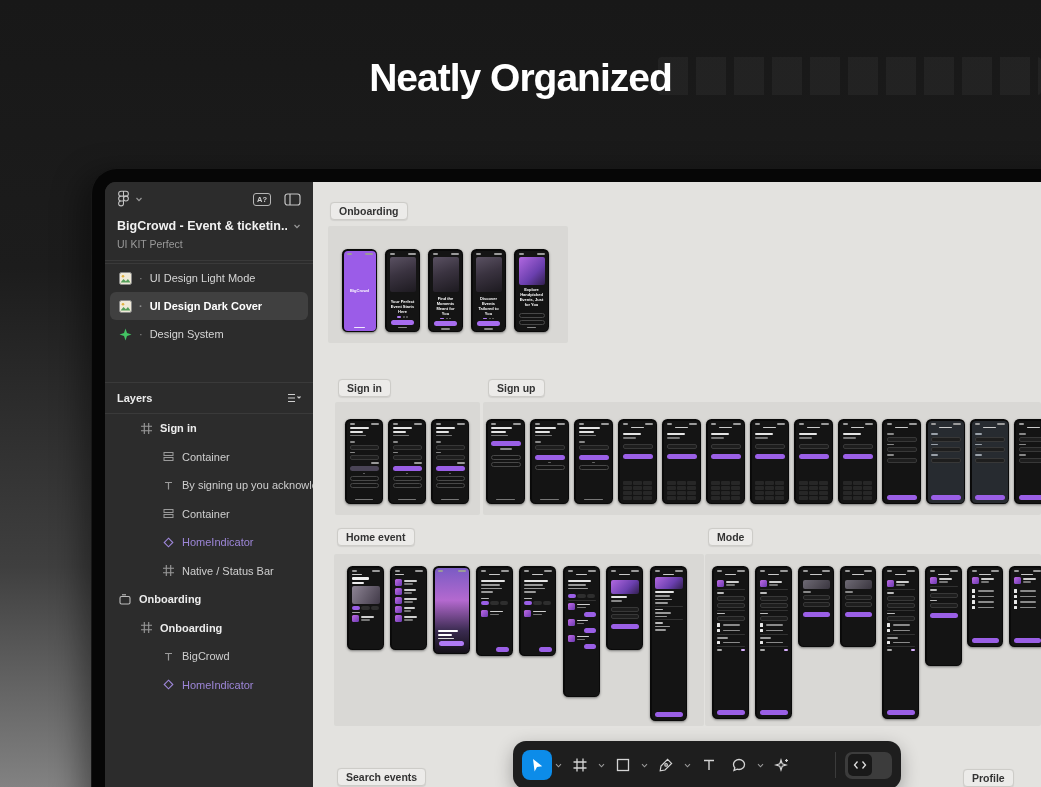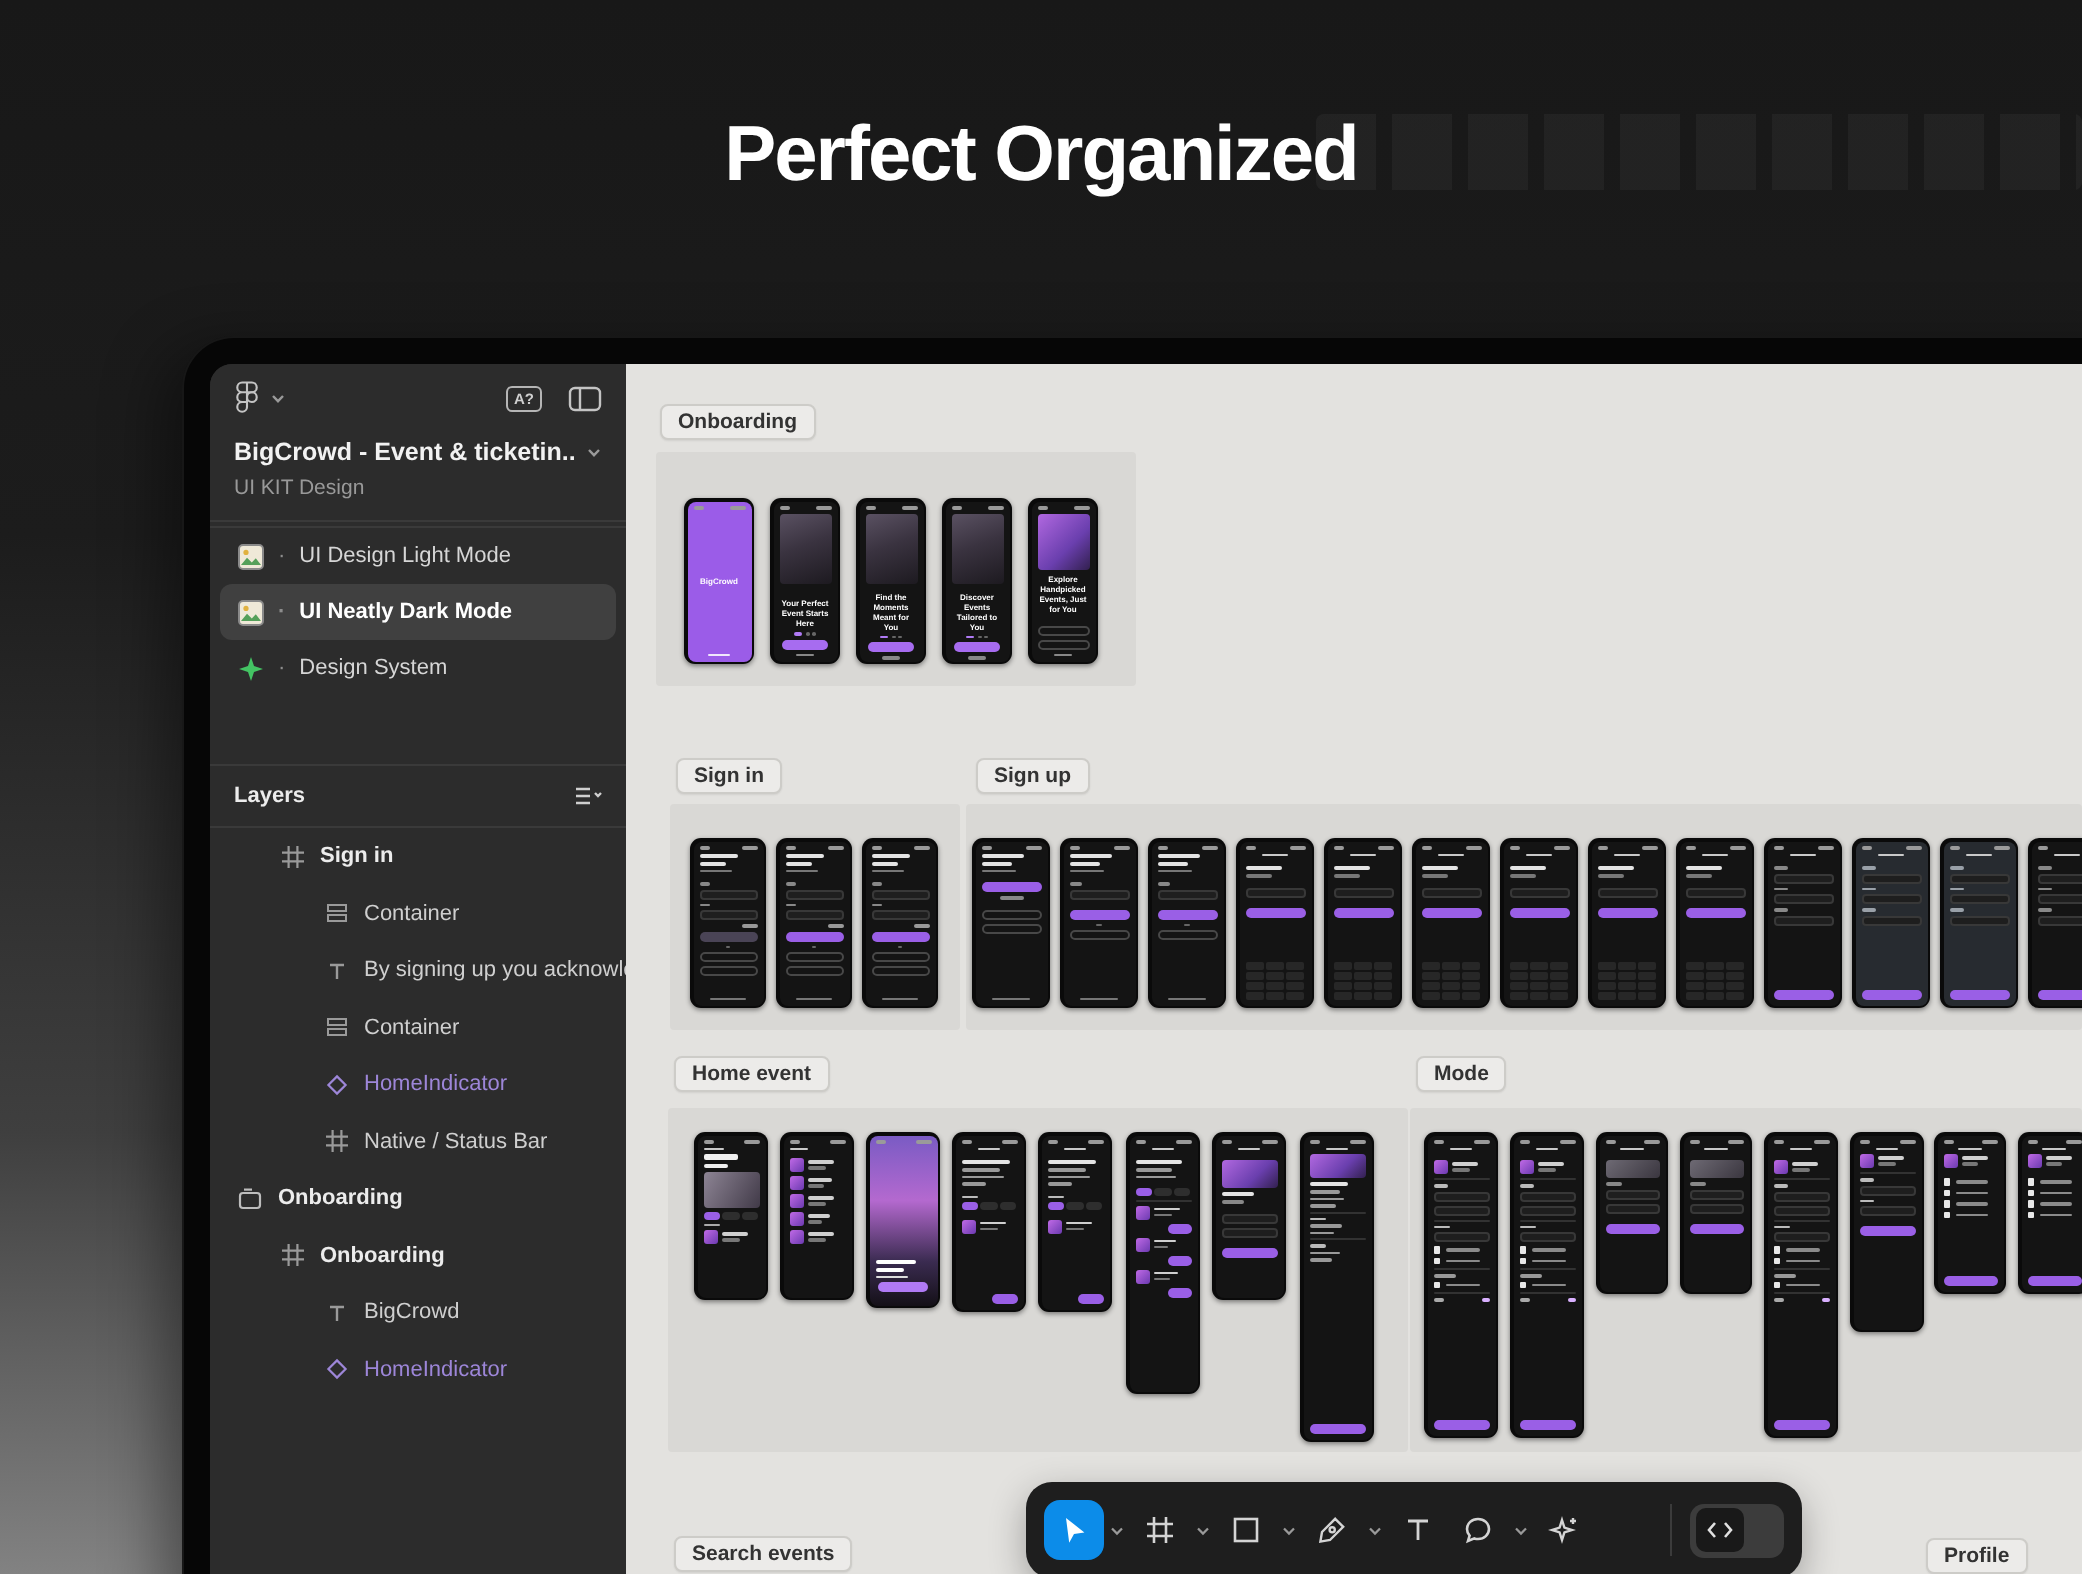--- a/index.html
+++ b/index.html
@@ -81,21 +81,21 @@
   .tool.active{background:#0c8ce9;}
   .dd{width:13px;height:30px;display:flex;align-items:center;justify-content:center;flex:none;}
   .tbdiv{width:1px;height:26px;background:#3b3b3b;margin:0 9px 0 6px;flex:none;}
   .devt{width:47px;height:27px;background:#3c3c3c;border-radius:7px;display:flex;align-items:center;
     padding:2.5px;box-sizing:border-box;flex:none;}
   .devk{width:24px;height:22px;background:#191919;border-radius:5px;display:flex;align-items:center;justify-content:center;}
 </style>
 </head>
 <body>
 
-<div class="hero">Perfect Organized</div>
+<div class="hero">Neatly Organized</div>
 <div class="kbrow"></div>
 
 <div class="frame">
   <div class="win">
 
     <div class="sidebar">
       <div class="sb-top">
         <span class="icn">
           <svg width="13" height="18" viewBox="0 0 12 17" fill="none" stroke="#c4c4c4" stroke-width="1">
             <path d="M6 1.2H3.7a2.3 2.3 0 0 0 0 4.6H6zM6 5.8H3.7a2.3 2.3 0 0 0 0 4.6H6zM6 10.4H3.7a2.3 2.3 0 1 0 2.3 2.3zM6 1.2h2.3a2.3 2.3 0 0 1 0 4.6H6z"></path>
@@ -118,21 +118,21 @@
       </div>
 
       <div class="sb-title-row">
         <span class="sb-title">BigCrowd - Event &amp; ticketin...</span>
         <span class="icn">
           <svg width="8" height="8" viewBox="0 0 8 8" fill="none" stroke="#9a9a9a" stroke-width="1.2">
               <path d="M1.5 3l2.5 2.6L6.5 3"></path>
             </svg>
         </span>
       </div>
-      <div class="sb-sub">UI KIT Design</div>
+      <div class="sb-sub">UI KIT Perfect</div>
       <div class="sb-div"></div>
 
       <div class="sb-div" style="margin-top:2px"></div>
 
       <div id="pages-list">
           <div class="pg-row">
             <span class="icn">
               <svg width="13" height="13" viewBox="0 0 13 13">
                 <rect x=".5" y=".5" width="12" height="12" rx="2" fill="#efe9d8" stroke="#8a8a8a"></rect>
                 <circle cx="4" cy="4.2" r="1.3" fill="#e0b13f"></circle>
@@ -144,21 +144,21 @@
           </div>
           <div class="pg-row sel">
             <span class="icn">
               <svg width="13" height="13" viewBox="0 0 13 13">
                 <rect x=".5" y=".5" width="12" height="12" rx="2" fill="#efe9d8" stroke="#8a8a8a"></rect>
                 <circle cx="4" cy="4.2" r="1.3" fill="#e0b13f"></circle>
                 <path d="M1.5 10.5l3-3.6 2.4 2.4 2-2.2 2.6 3.4z" fill="#55a05a"></path>
               </svg>
             </span>
             <span class="pg-dot">·</span>
-            <span>UI Neatly Dark Mode</span>
+            <span>UI Design Dark Cover</span>
           </div>
           <div class="pg-row">
             <span class="icn">
               <svg width="13" height="13" viewBox="0 0 13 13">
                 <path fill="#43c463" d="M6.5 .5l1.5 4.5 4.5 1.5-4.5 1.5-1.5 4.5-1.5-4.5L.5 6.5 5 5z"></path>
               </svg>
             </span>
             <span class="pg-dot">·</span>
             <span>Design System</span>
           </div>

